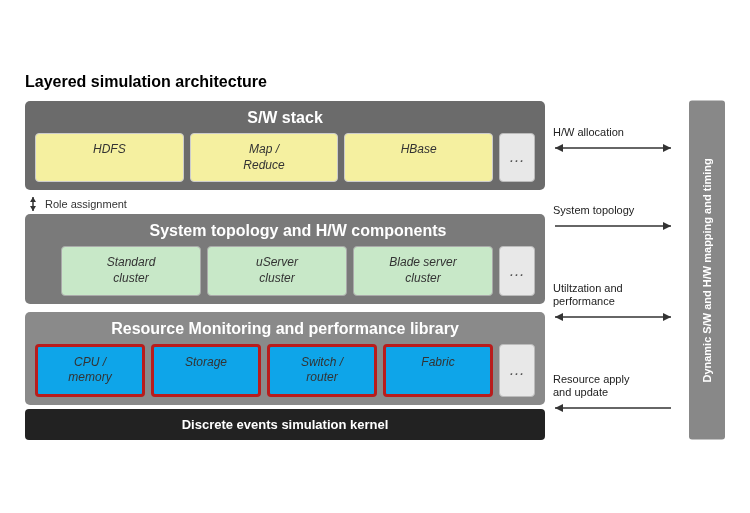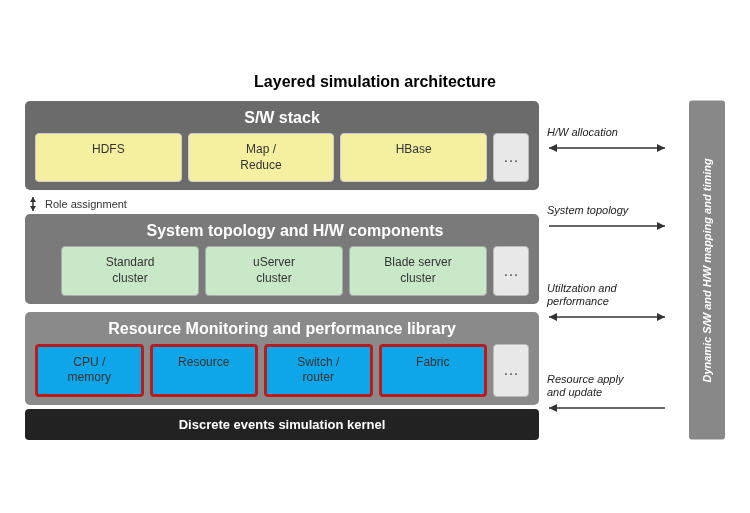--- a/index.html
+++ b/index.html
@@ -10,41 +10,39 @@
       height: 513px;
       display: flex;
       align-items: center;
       justify-content: center;
     }
     .diagram-wrapper {
       width: 720px;
       padding: 10px;
     }
     .main-title {
-      text-align: center;
       font-size: 16px;
       font-weight: bold;
       margin-bottom: 10px;
     }
     .content-area {
       display: flex;
       flex-direction: row;
       gap: 8px;
     }
     .layers-col {
       flex: 1;
       display: flex;
       flex-direction: column;
       gap: 0px;
     }
     .right-col {
       display: flex;
       flex-direction: row;
-      gap: 12px;
-      font-style: italic;
+      gap: 6px;
     }
     .arrows-col {
       display: flex;
       flex-direction: column;
       justify-content: space-around;
       width: 130px;
       font-size: 11px;
     }
     .arrow-item {
       display: flex;
@@ -111,20 +109,21 @@
       flex-wrap: nowrap;
     }
     .item-box {
       border-radius: 4px;
       padding: 8px 6px;
       font-size: 12px;
       text-align: center;
       flex: 1;
       line-height: 1.3;
       min-width: 60px;
+      font-style: italic;
     }
     .item-yellow {
       background: #f5f0a0;
       color: #333;
       border: 1px solid #ccc;
     }
     .item-green {
       background: #c8e8c8;
       color: #333;
       border: 1px solid #aaa;
@@ -200,21 +199,21 @@
           <div class="item-box item-green">uServer<br>cluster</div>
           <div class="item-box item-green">Blade server<br>cluster</div>
           <div class="item-box item-dots">…</div>
         </div>
       </div>
 
       <div class="layer-box layer-res" style="margin-top: 4px;">
         <div class="layer-title">Resource Monitoring and performance library</div>
         <div class="layer-items">
           <div class="item-box item-blue">CPU /<br>memory</div>
-          <div class="item-box item-blue">Resource</div>
+          <div class="item-box item-blue">Storage</div>
           <div class="item-box item-blue">Switch /<br>router</div>
           <div class="item-box item-blue">Fabric</div>
           <div class="item-box item-dots">…</div>
         </div>
       </div>
 
       <div class="bottom-bar">Discrete events simulation kernel</div>
     </div>
 
     <div class="right-col">

